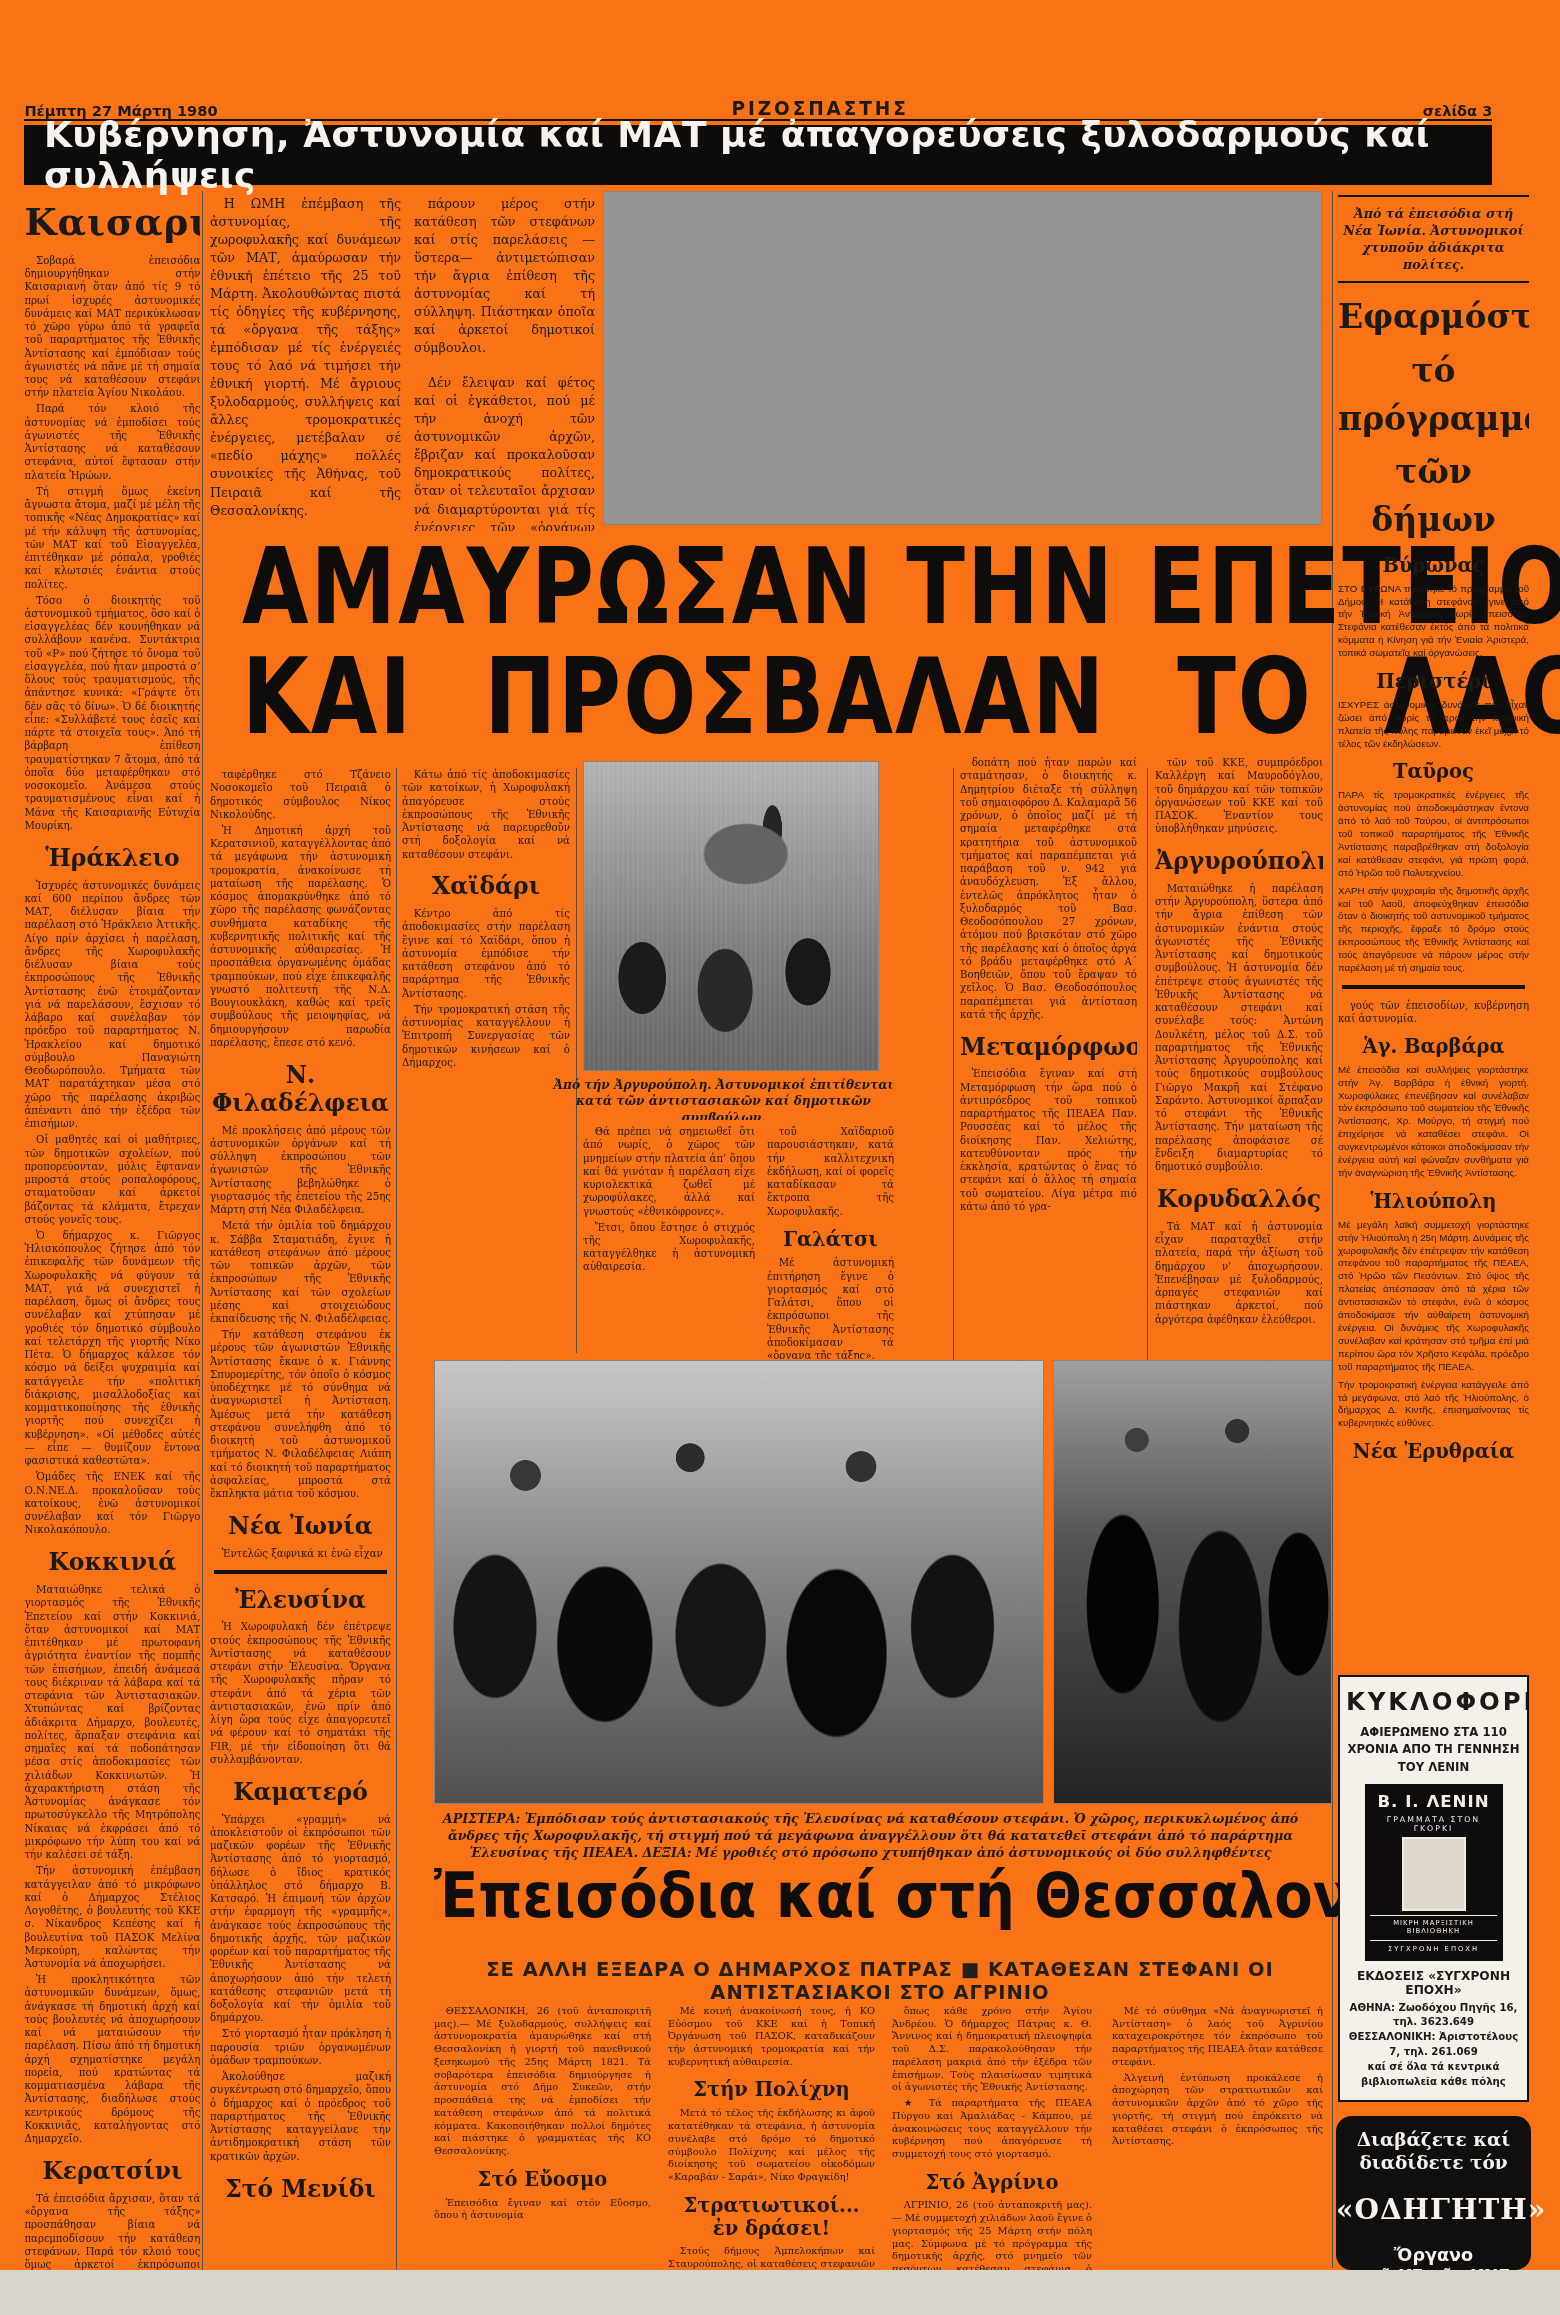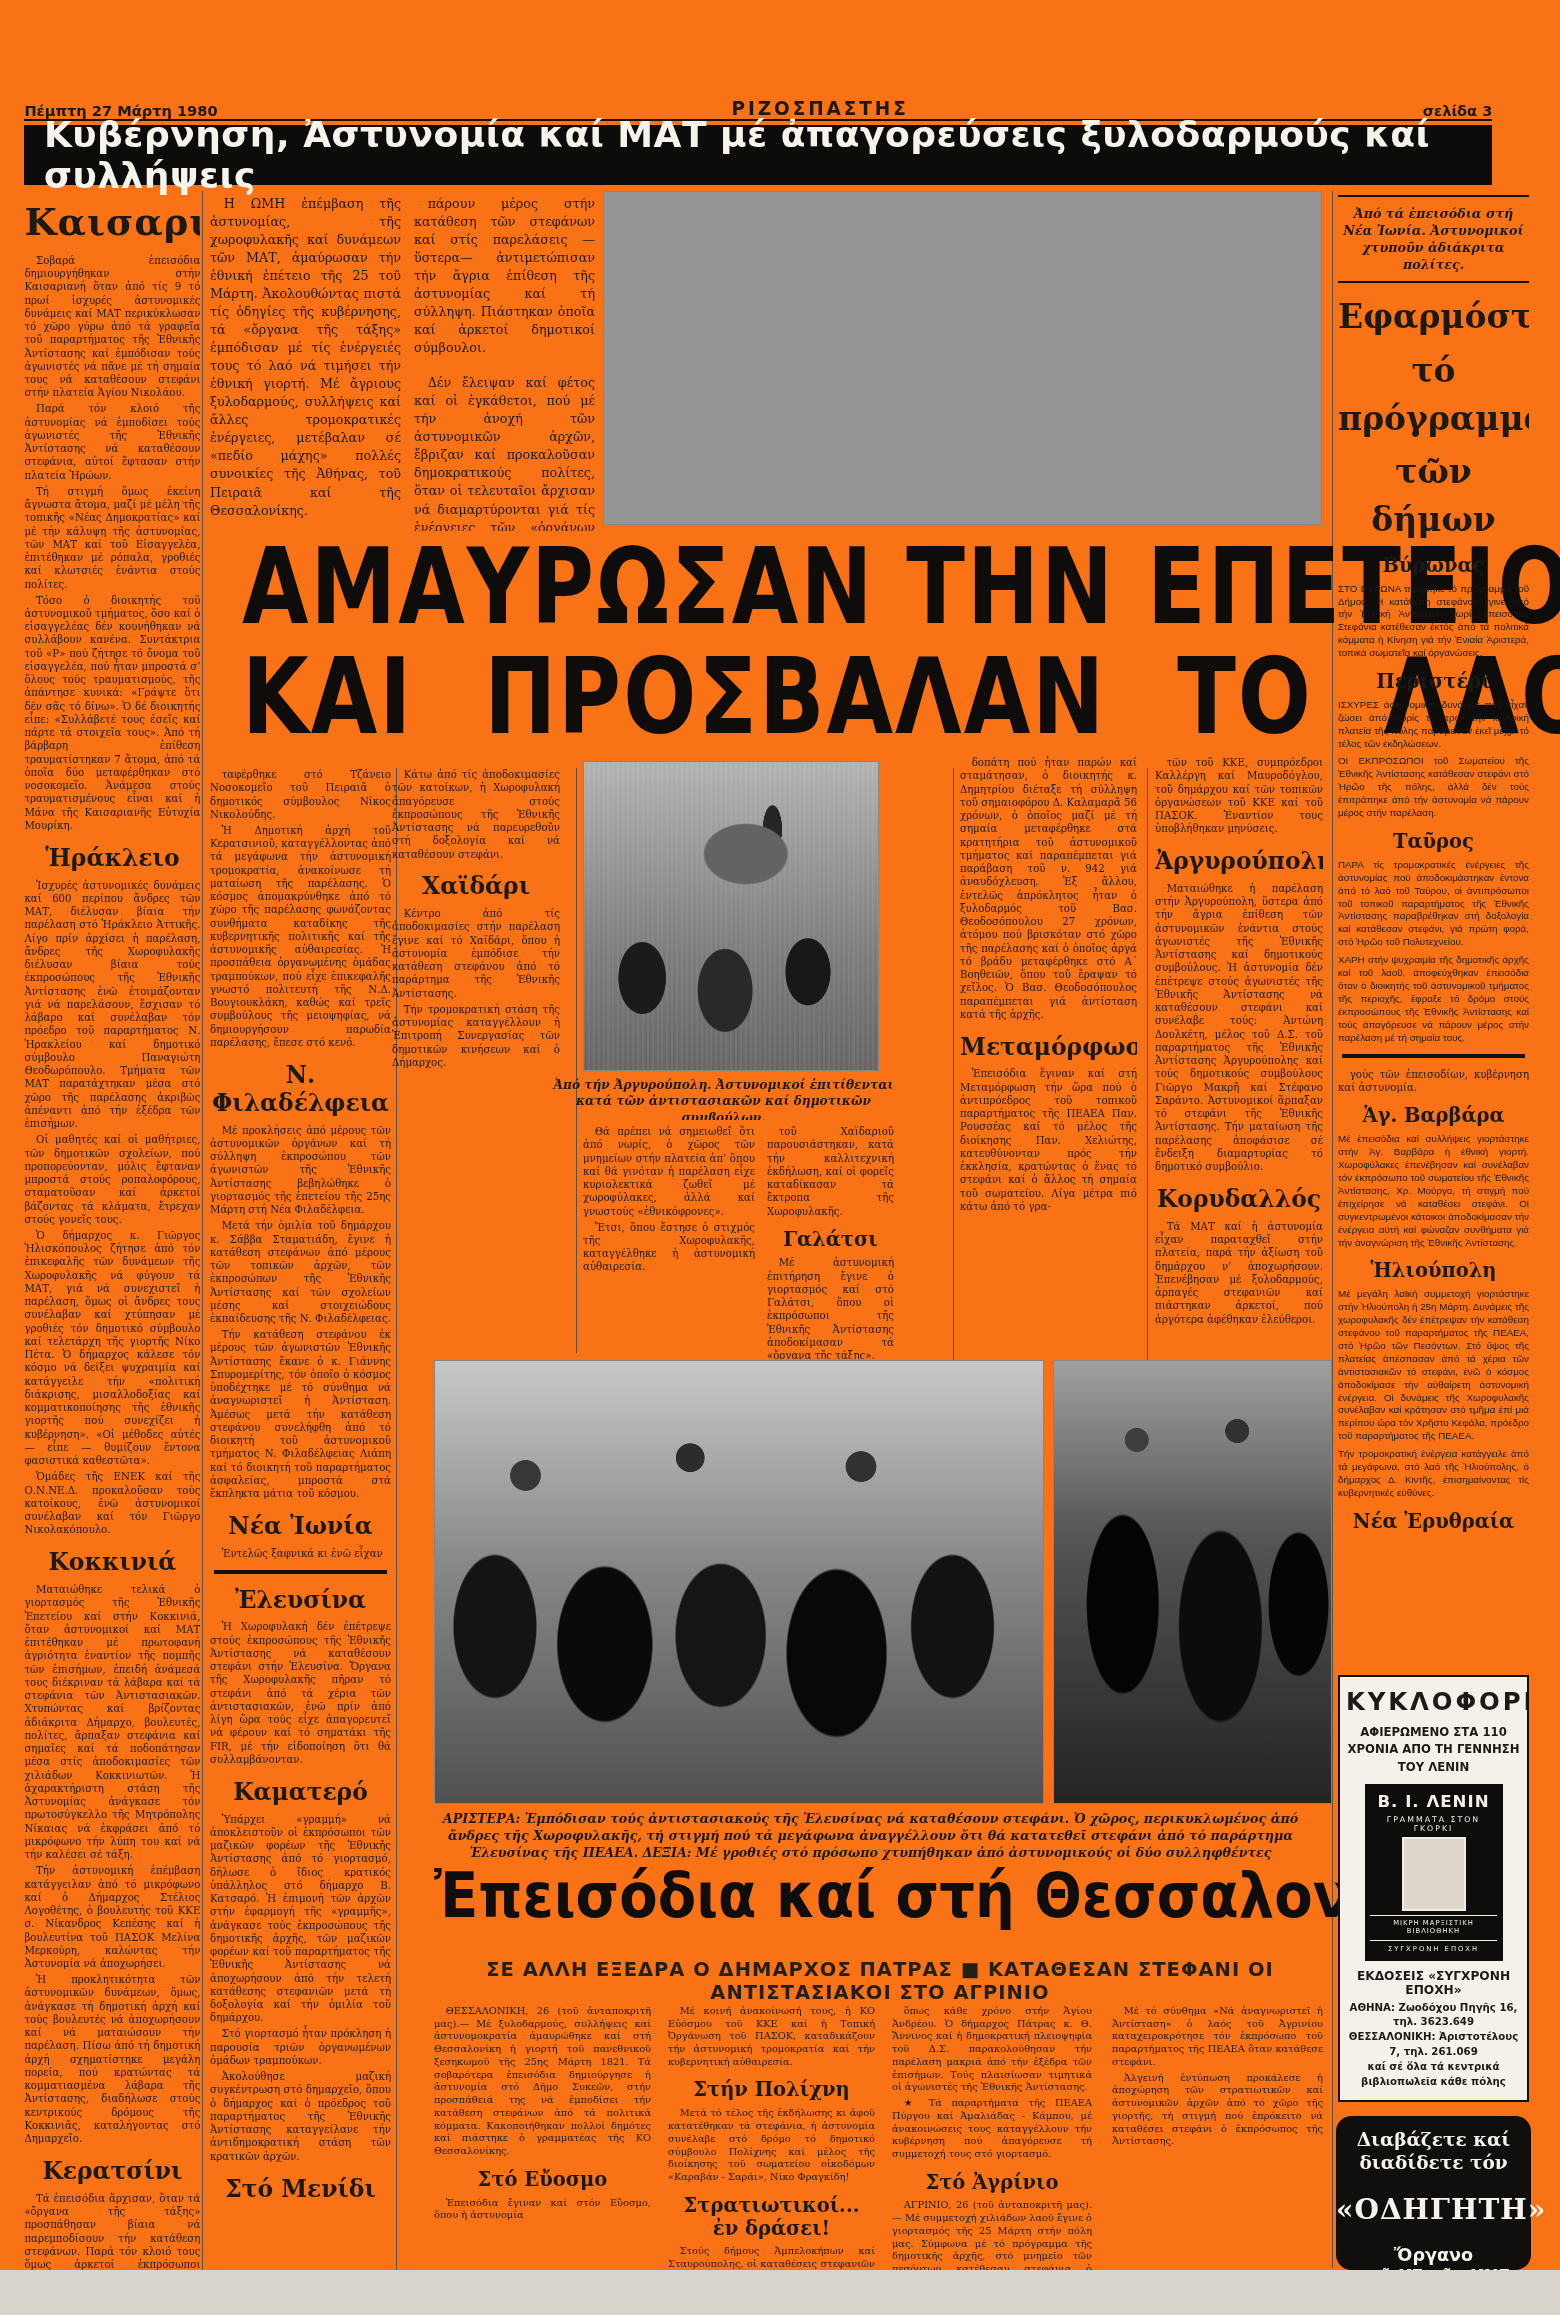--- a/index.html
+++ b/index.html
@@ -203,21 +203,21 @@
     <h2 class="sec-head">Καματερό</h2>
     <div>
         <p class="para">Ὑπάρχει «γραμμή» νά ἀποκλειστοῦν οἱ ἐκπρόσωποι τῶν μαζικῶν φορέων τῆς Ἐθνικῆς Ἀντίστασης ἀπό τό γιορτασμό, δήλωσε ὁ ἴδιος κρατικός ὑπάλληλος στό δήμαρχο Β. Κατσαρό. Ἡ ἐπιμονή τῶν ἀρχῶν στήν ἐφαρμογή τῆς «γραμμῆς», ἀνάγκασε τούς ἐκπροσώπους τῆς δημοτικῆς ἀρχῆς, τῶν μαζικῶν φορέων καί τοῦ παραρτήματος τῆς Ἐθνικῆς Ἀντίστασης νά ἀποχωρήσουν ἀπό τήν τελετή κατάθεσης στεφανιῶν μετά τή δοξολογία καί τήν ὁμιλία τοῦ δημάρχου.</p>
         <p class="para">Στό γιορτασμό ἦταν πρόκληση ἡ παρουσία τριῶν ὀργανωμένων ὁμάδων τραμπούκων.</p>
         <p class="para">Ἀκολούθησε μαζική συγκέντρωση στό δημαρχεῖο, ὅπου ὁ δήμαρχος καί ὁ πρόεδρος τοῦ παραρτήματος τῆς Ἐθνικῆς Ἀντίστασης καταγγείλανε τήν ἀντιδημοκρατική στάση τῶν κρατικῶν ἀρχῶν.</p>
       </div>
     <h2 class="sec-head">Στό Μενίδι</h2>
 
   </div>
 
-  <div class="col" style="left:392px;top:768px;width:168px;height:585px;">
+  <div class="col" style="left:402px;top:768px;width:168px;height:585px;">
     <div>
         <p class="para">Κάτω ἀπό τίς ἀποδοκιμασίες τῶν κατοίκων, ἡ Χωροφυλακή ἀπαγόρευσε στούς ἐκπροσώπους τῆς Ἐθνικῆς Ἀντίστασης νά παρευρεθοῦν στή δοξολογία καί νά καταθέσουν στεφάνι.</p>
       </div>
     <h2 class="sec-head">Χαϊδάρι</h2>
     <div>
         <p class="para">Κέντρο ἀπό τίς ἀποδοκιμασίες στήν παρέλαση ἔγινε καί τό Χαϊδάρι, ὅπου ἡ ἀστυνομία ἐμπόδισε τήν κατάθεση στεφάνου ἀπό τό παράρτημα τῆς Ἐθνικῆς Ἀντίστασης.</p>
         <p class="para">Τήν τρομοκρατική στάση τῆς ἀστυνομίας καταγγέλλουν ἡ Ἐπιτροπή Συνεργασίας τῶν δημοτικῶν κινήσεων καί ὁ Δήμαρχος.</p>
       </div>
   </div>
 
@@ -267,21 +267,20 @@
     <div class="side-head">Εφαρμόστηκε</div>
     <div class="side-head">τό πρόγραμμα</div>
     <div class="side-head">τῶν δήμων</div>
     <h3 class="sec-head-sm">Βύρωνας</h3>
     <div>
         <p class="side-para">ΣΤΟ ΒΥΡΩΝΑ τηρήθηκε τό πρόγραμμα τοῦ Δήμου. Ἡ κατάθεση στεφάνου ἔγινε ἀπό τήν Ἐθνική Ἀντίσταση χωρίς ἐπεισόδια. Στεφάνια κατέθεσαν ἐκτός ἀπό τά πολιτικά κόμματα ἡ Κίνηση γιά τήν Ἑνιαία Ἀριστερά, τοπικά σωματεῖα καί ὀργανώσεις.</p>
       </div>
     <h3 class="sec-head-sm">Περιστέρι</h3>
     <div>
         <p class="side-para">ΙΣΧΥΡΕΣ ἀστυνομικές δυνάμεις πού εἶχαν ζώσει ἀπό νωρίς τό πρωί τήν κεντρική πλατεία τῆς πόλης παράμειναν ἐκεῖ μέχρι τό τέλος τῶν ἐκδηλώσεων.</p>
-        <p class="side-para">ΟΙ ΕΚΠΡΟΣΩΠΟΙ τοῦ Σωματείου τῆς Ἐθνικῆς Ἀντίστασης κατάθεσαν στεφάνι στό Ἡρῶο τῆς πόλης, ἀλλά δέν τούς ἐπιτράπηκε ἀπό τήν ἀστυνομία νά πάρουν μέρος στήν παρέλαση.</p>
       </div>
     <h3 class="sec-head-sm">Ταῦρος</h3>
     <div>
         <p class="side-para">ΠΑΡΑ τίς τρομοκρατικές ἐνέργειες τῆς ἀστυνομίας πού ἀποδοκιμάστηκαν ἔντονα ἀπό τό λαό τοῦ Ταύρου, οἱ ἀντιπρόσωποι τοῦ τοπικοῦ παραρτήματος τῆς Ἐθνικῆς Ἀντίστασης παραβρέθηκαν στή δοξολογία καί κατάθεσαν στεφάνι, γιά πρώτη φορά, στό Ἡρῶο τοῦ Πολυτεχνείου.</p>
         <p class="side-para">ΧΑΡΗ στήν ψυχραιμία τῆς δημοτικῆς ἀρχῆς καί τοῦ λαοῦ, ἀποφεύχθηκαν ἐπεισόδια ὅταν ὁ διοικητής τοῦ ἀστυνομικοῦ τμήματος τῆς περιοχῆς, ἔφραξε τό δρόμο στούς ἐκπροσώπους τῆς Ἐθνικῆς Ἀντίστασης καί τούς ἀπαγόρευσε νά πάρουν μέρος στήν παρέλαση μέ τή σημαία τους.</p>
       </div>
     <div class="thick-rule"></div>
     <p class="para">γούς τῶν ἐπεισοδίων, κυβέρνηση καί ἀστυνομία.</p>
     <h3 class="sec-head-sm">Ἁγ. Βαρβάρα</h3>
     <div>

